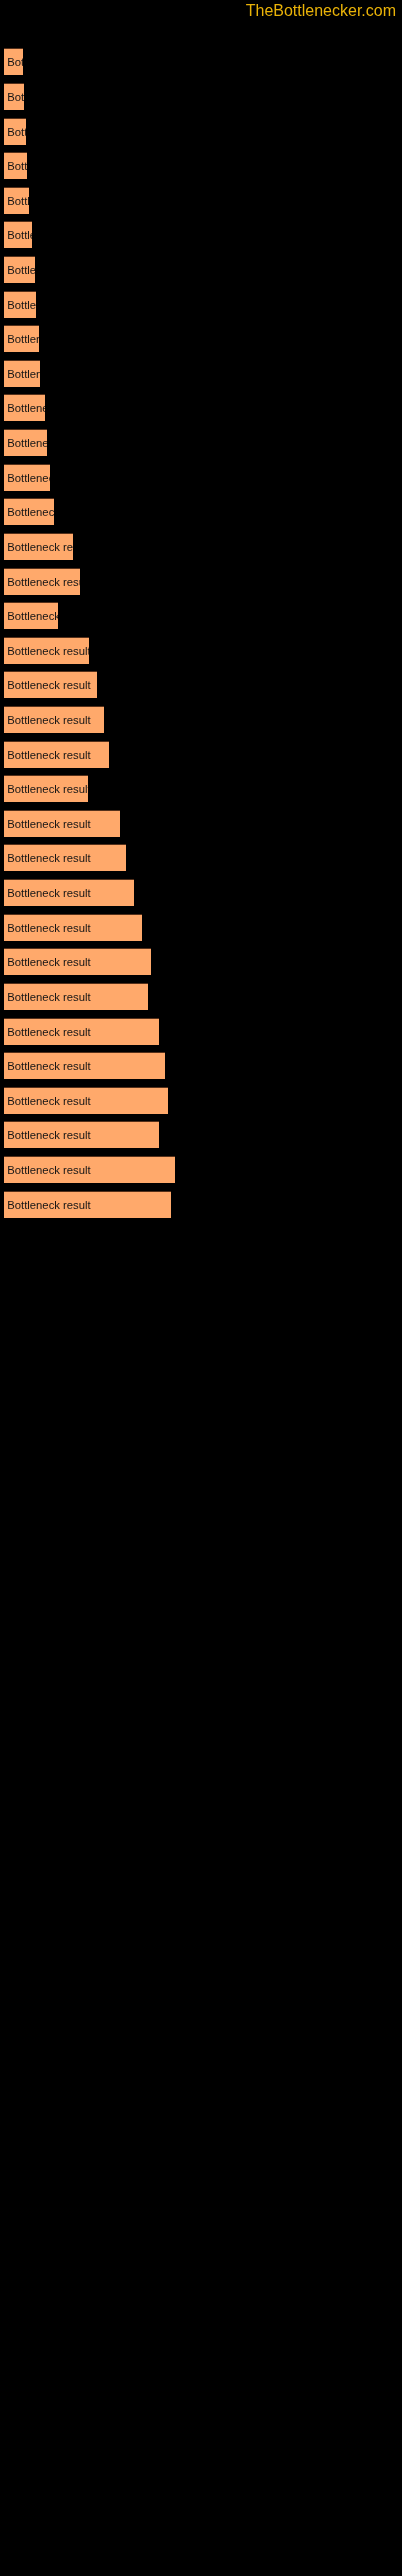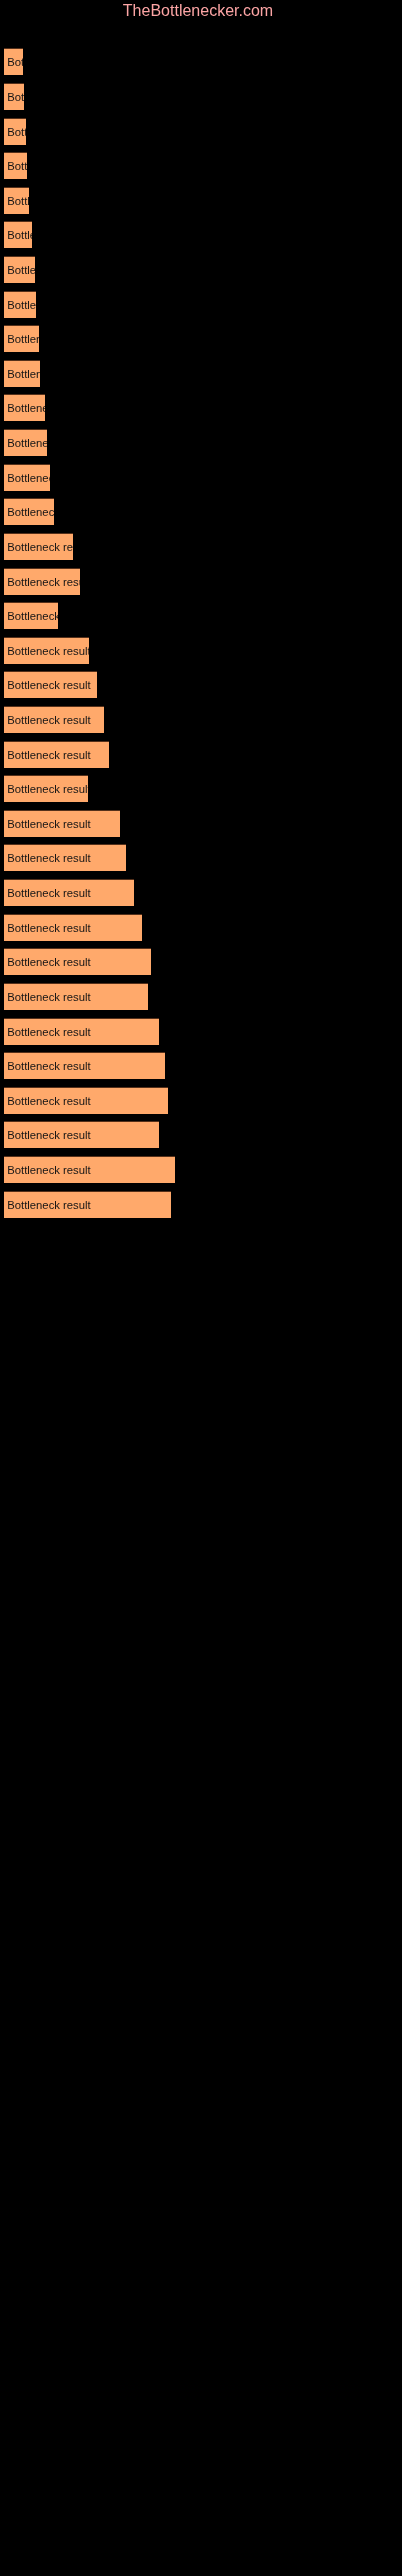--- a/index.html
+++ b/index.html
@@ -18,25 +18,25 @@
     position: relative;
     width: 403px;
     height: 2576px;
     background: #000000;
   }
   #watermark-title {
     position: absolute;
     top: 0px;
     left: 0px;
     width: 396px;
-    text-align: center;
+    text-align: right;
     font-family: "Liberation Sans", sans-serif;
     font-size: 16px;
     line-height: 21px;
-    color: #fca5a5;
+    color: #eab308;
     letter-spacing: 0px;
     white-space: nowrap;
   }
   #bars-layer {
     position: absolute;
     top: 0px;
     left: 0px;
     width: 403px;
     height: 2576px;
   }

